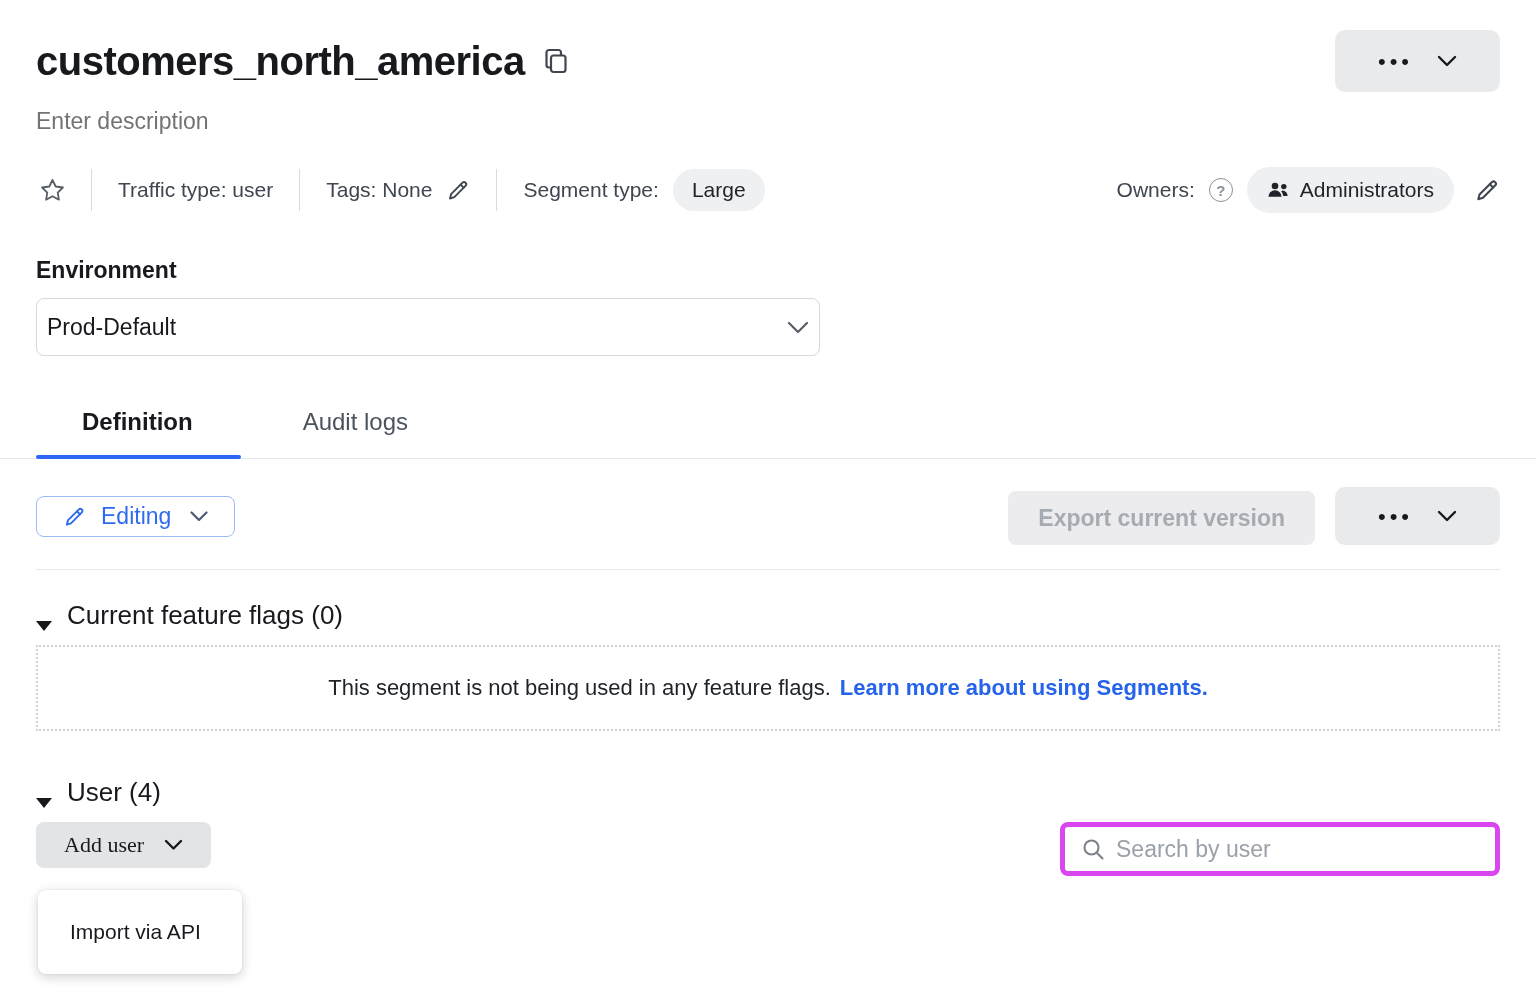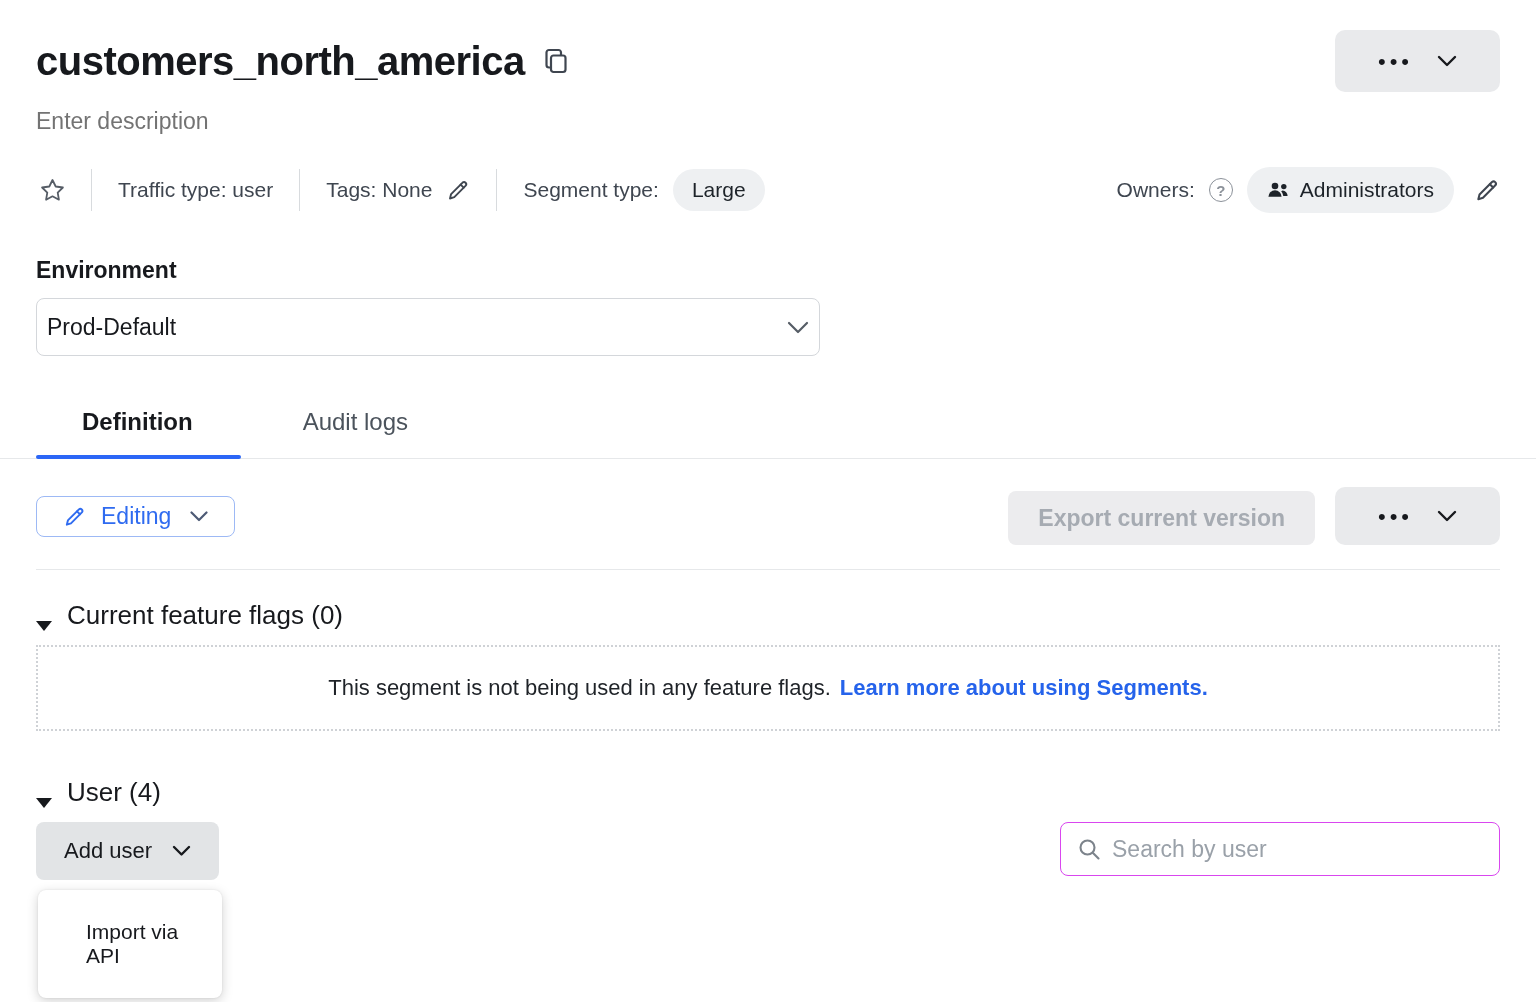--- a/index.html
+++ b/index.html
@@ -101,35 +101,35 @@
     align-items: center; justify-content: center; font-size: 22px; color: #1f2328;
   }
   .dotted-box a { color: #2563eb; font-weight: 700; text-decoration: none; margin-left: 9px; cursor: pointer; }
 
   .user-head { margin-top: 46px; }
 
   
   .user-row { margin-top: 14px; display: flex; align-items: flex-start; }
   .adduser-wrap { position: relative; }
   .adduser-btn {
-    height: 58px; padding: 0 28px; background: #e2e4e6; border: none; border-radius: 8px;
+    height: 46px; padding: 0 28px; background: #e2e4e6; border: none; border-radius: 8px;
     font-size: 22px; color: #17191d; display: flex; align-items: center; gap: 20px;
-    cursor: pointer; font-family: Liberation Sans, sans-serif;
+    cursor: pointer; font-family: Liberation Serif, serif;
   }
   .dropdown {
-    position: absolute; top: 68px; left: 2px; width: 184px; background: #fff;
+    position: absolute; top: 68px; left: 2px; width: 204px; background: #fff;
     border-radius: 8px;
     box-shadow: 0 3px 12px rgba(0,0,0,0.18), 0 0 2px rgba(0,0,0,0.10);
-    padding: 8px 16px; z-index: 5;
+    padding: 8px 0; z-index: 5;
   }
   .dropdown-item {
     padding: 22px 20px 22px 32px; font-size: 21px; color: #17191d; cursor: pointer;
   }
   .search-box {
-    margin-left: auto; width: 440px; height: 54px; border: 1px solid #d946ef;
+    margin-left: auto; width: 440px; height: 54px; border: 5px solid #d946ef;
     border-radius: 8px; display: flex; align-items: center; padding: 0 16px; gap: 11px;
     background: #fff;
   }
   .search-box input {
     border: none; outline: none; flex: 1; font-size: 23px; color: #17191d;
     font-family: inherit; background: transparent;
   }
   .search-box input::placeholder { color: #9aa1a9; }
 
   .chev svg, .copy-icon svg, .pencil svg, .star svg { display: block; }

